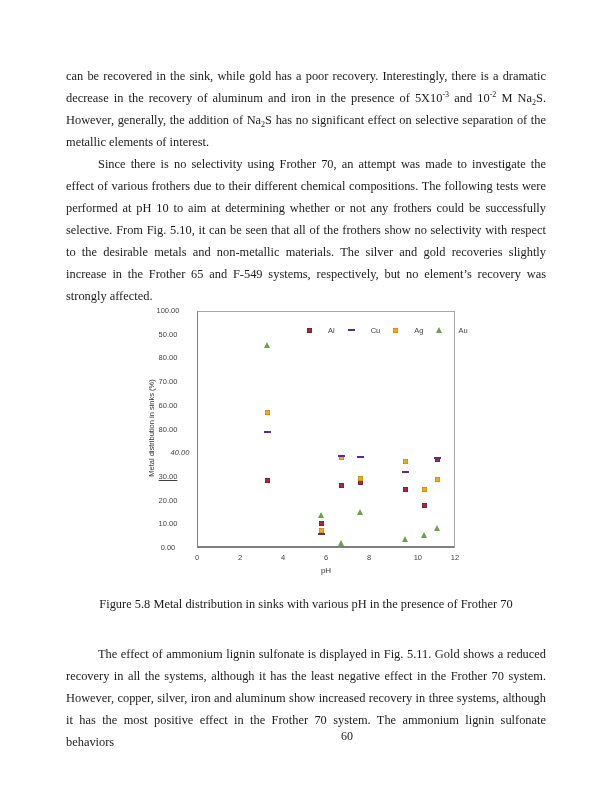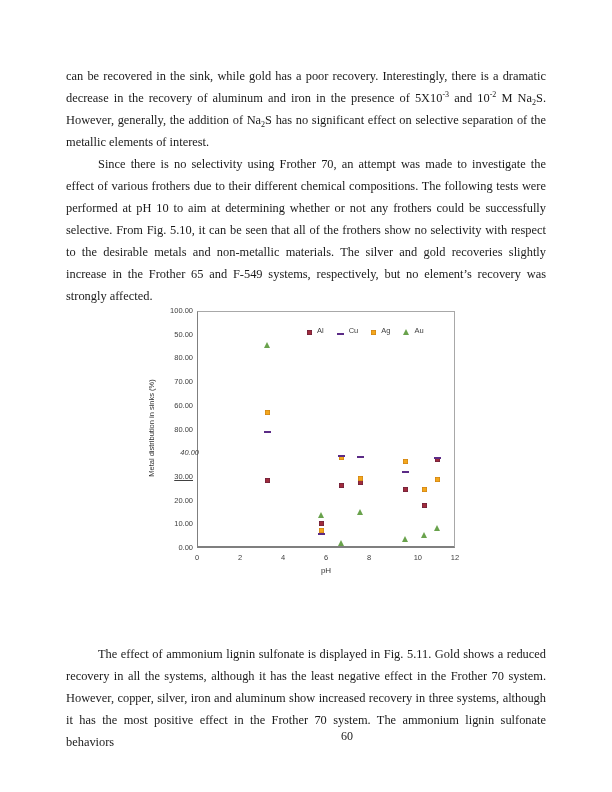--- a/index.html
+++ b/index.html
@@ -48,27 +48,27 @@
   }
   .y-axis-title{
     position:absolute;left:-102px;top:120px;width:230px;height:12px;
     transform:rotate(-90deg);
     text-align:center;color:#333;
   }
   .x-axis-title{
     position:absolute;left:57px;top:264px;width:258px;
     text-align:center;color:#333;font-size:8px;
   }
-  .ytick{position:absolute;width:50px;text-align:right;line-height:8px;}
+  .ytick{position:absolute;width:50px;text-align:center;line-height:8px;}
   .xtick{position:absolute;width:20px;text-align:center;line-height:8px;}
   .legend{
     position:absolute;left:167px;top:22px;height:12px;
     display:flex;align-items:center;gap:13px;
   }
-  .legend-item{display:flex;align-items:flex-end;gap:5px;}
+  .legend-item{display:flex;align-items:center;gap:16px;}
   .mk{display:inline-block;}
   .mk-square{width:5px;height:5px;}
   .mk-dash{width:7px;height:2px;}
   .mk-triangle{width:0;height:0;border-left:3.5px solid transparent;border-right:3.5px solid transparent;border-bottom:6px solid;}
   .pt{position:absolute;}
 </style>
 </head>
 <body>
 
 <div class="page">
@@ -78,21 +78,21 @@
   <p class="body-text indent" style="top:153px">Since there is no selectivity using Frother 70, an attempt was made to investigate the effect of various frothers due to their different chemical compositions. The following tests were performed at pH 10 to aim at determining whether or not any frothers could be successfully selective. From Fig. 5.10, it can be seen that all of the frothers show no selectivity with respect to the desirable metals and non-metallic materials. The silver and gold recoveries slightly increase in the Frother 65 and F-549 systems, respectively, but no element’s recovery was strongly affected.</p>
 
   <div class="chart">
     <div class="y-axis-title">Metal distribution in sinks (%)</div>
     <div class="plot"></div>
     <div id="yticks">
         <div class="ytick" style="left: 3px; top: 242px;">0.00</div>
         <div class="ytick" style="left: 3px; top: 218.3px;">10.00</div>
         <div class="ytick" style="left: 3px; top: 194.6px;">20.00</div>
         <div class="ytick" style="left: 3px; top: 170.9px; text-decoration: underline;">30.00</div>
-        <div class="ytick" style="left: 9px; top: 147.2px; font-style: italic;">40.00</div>
+        <div class="ytick" style="left: 15px; top: 147.2px; font-style: italic;">40.00</div>
         <div class="ytick" style="left: 3px; top: 123.5px;">80.00</div>
         <div class="ytick" style="left: 3px; top: 99.8px;">60.00</div>
         <div class="ytick" style="left: 3px; top: 76.1px;">70.00</div>
         <div class="ytick" style="left: 3px; top: 52.4px;">80.00</div>
         <div class="ytick" style="left: 3px; top: 28.7px;">50.00</div>
         <div class="ytick" style="left: 3px; top: 5px;">100.00</div>
       </div>
     <div id="xticks">
         <div class="xtick" style="left: 47px; top: 252px;">0</div>
         <div class="xtick" style="left: 90px; top: 252px;">2</div>
@@ -145,18 +145,19 @@
         <span class="mk mk-triangle pt" style="border-bottom-color: rgb(105, 162, 76); left: 178.2px; top: 209.82px; z-index: 4;"></span>
         <span class="mk mk-triangle pt" style="border-bottom-color: rgb(105, 162, 76); left: 197.55px; top: 238.26px; z-index: 4;"></span>
         <span class="mk mk-triangle pt" style="border-bottom-color: rgb(105, 162, 76); left: 216.9px; top: 207.45px; z-index: 4;"></span>
         <span class="mk mk-triangle pt" style="border-bottom-color: rgb(105, 162, 76); left: 262.05px; top: 233.52px; z-index: 4;"></span>
         <span class="mk mk-triangle pt" style="border-bottom-color: rgb(105, 162, 76); left: 281.4px; top: 229.965px; z-index: 4;"></span>
         <span class="mk mk-triangle pt" style="border-bottom-color: rgb(105, 162, 76); left: 294.3px; top: 222.855px; z-index: 4;"></span>
       </div>
     <div class="x-axis-title">pH</div>
   </div>
 
+  <div class="caption">Figure 5.8 Metal distribution in sinks with various pH in the presence of Frother 70</div>
 
   <p class="body-text indent" style="top:643px">The effect of ammonium lignin sulfonate is displayed in Fig. 5.11. Gold shows a reduced recovery in all the systems, although it has the least negative effect in the Frother 70 system. However, copper, silver, iron and aluminum show increased recovery in three systems, although it has the most positive effect in the Frother 70 system. The ammonium lignin sulfonate behaviors</p>
 
   <div class="page-number">60</div>
 
 </div>
 
 </body></html>

